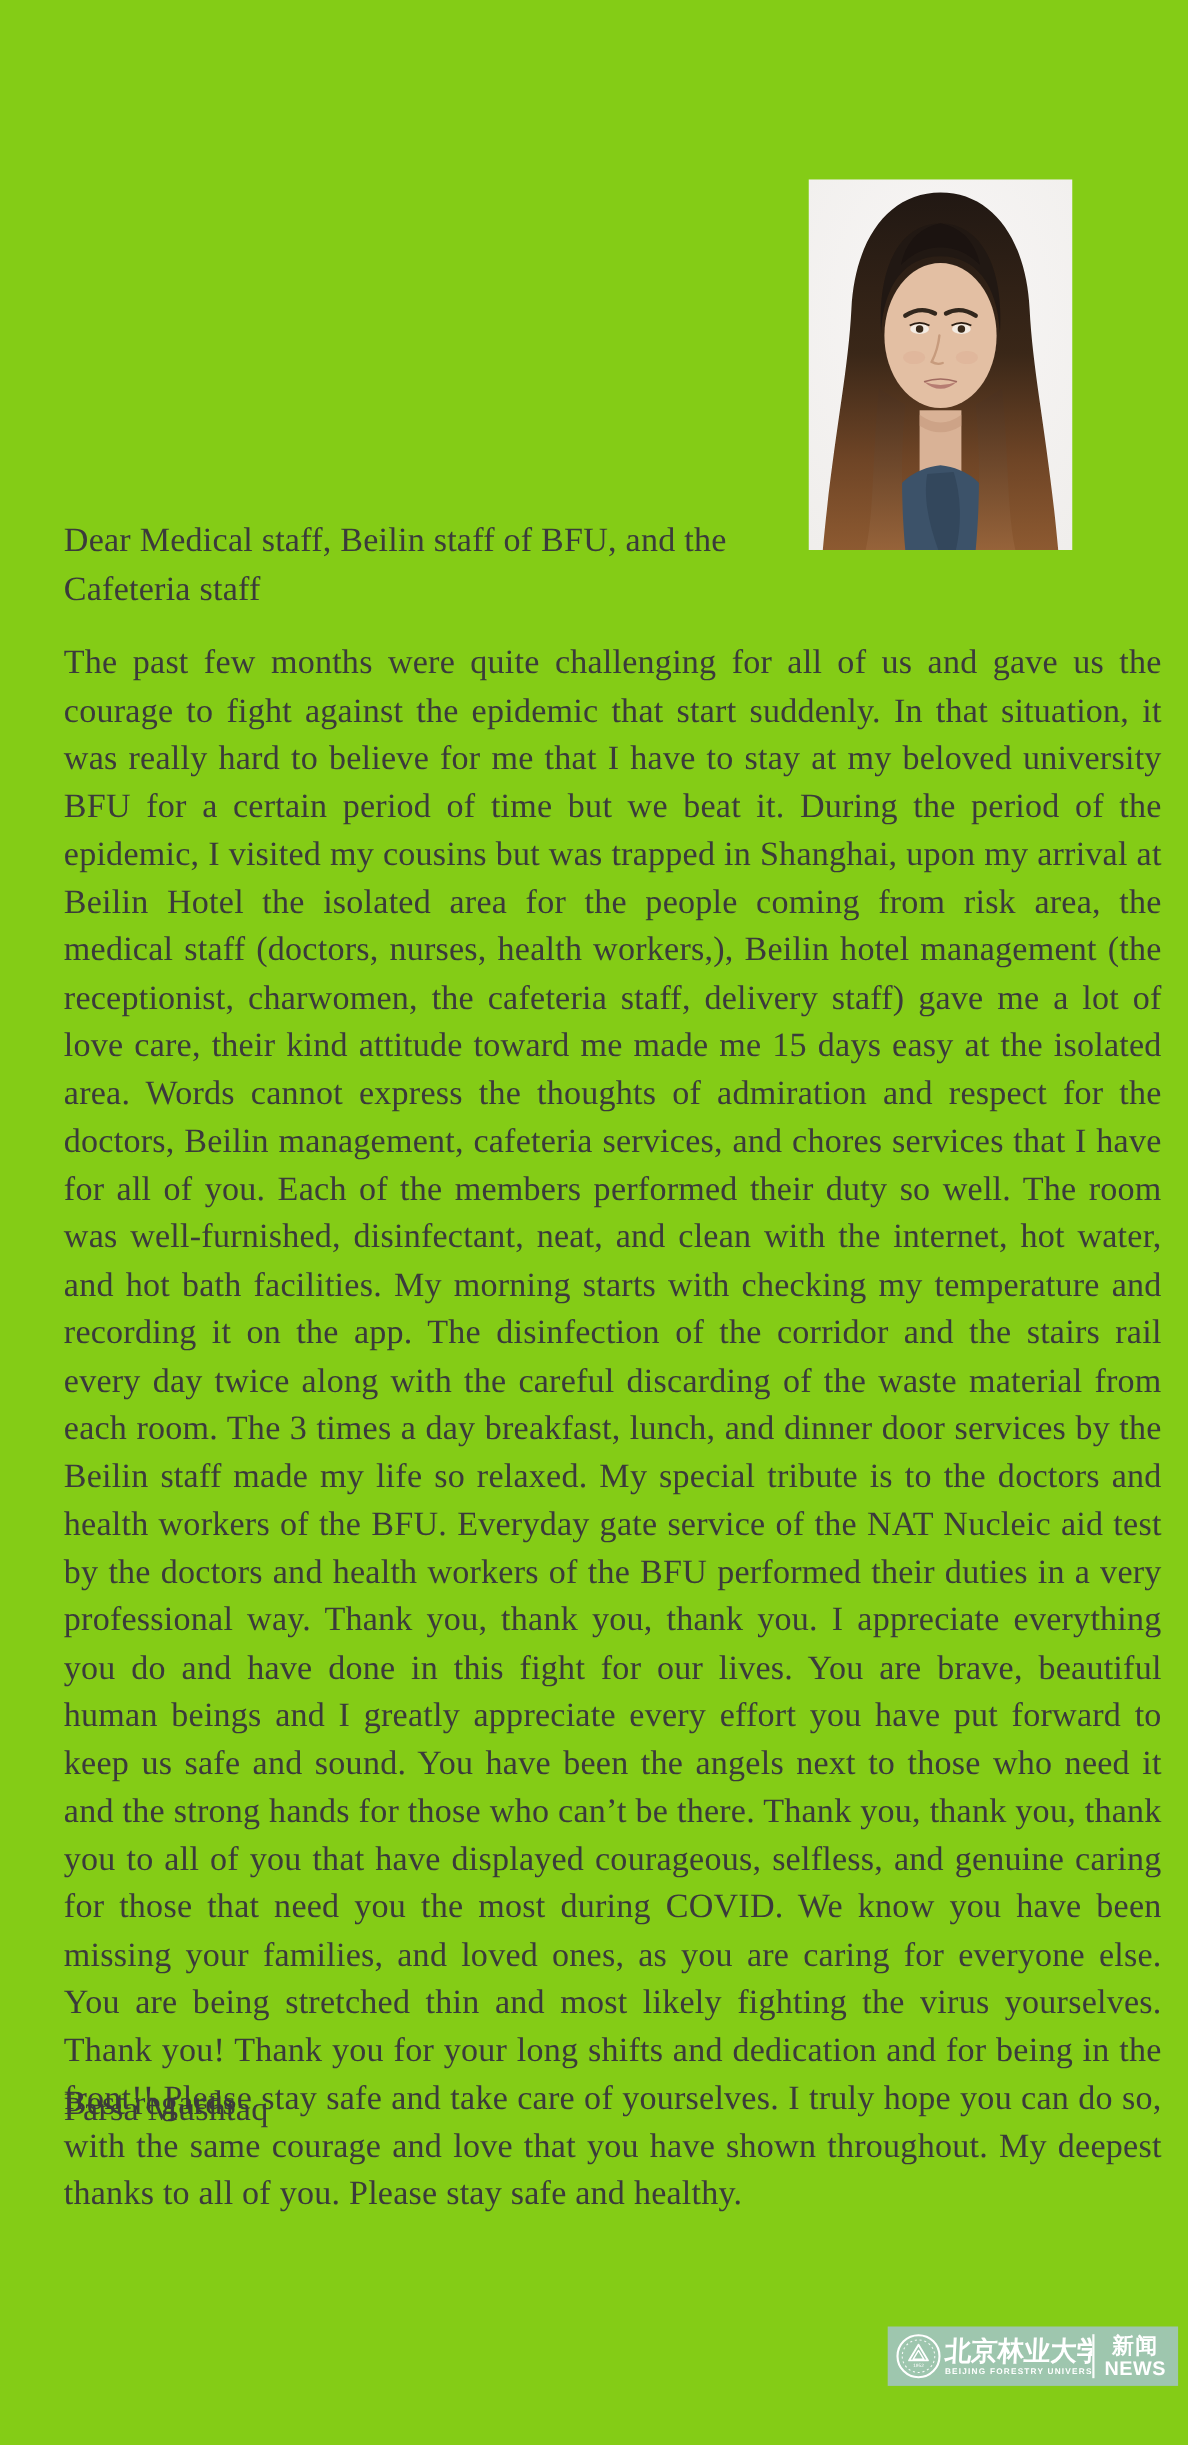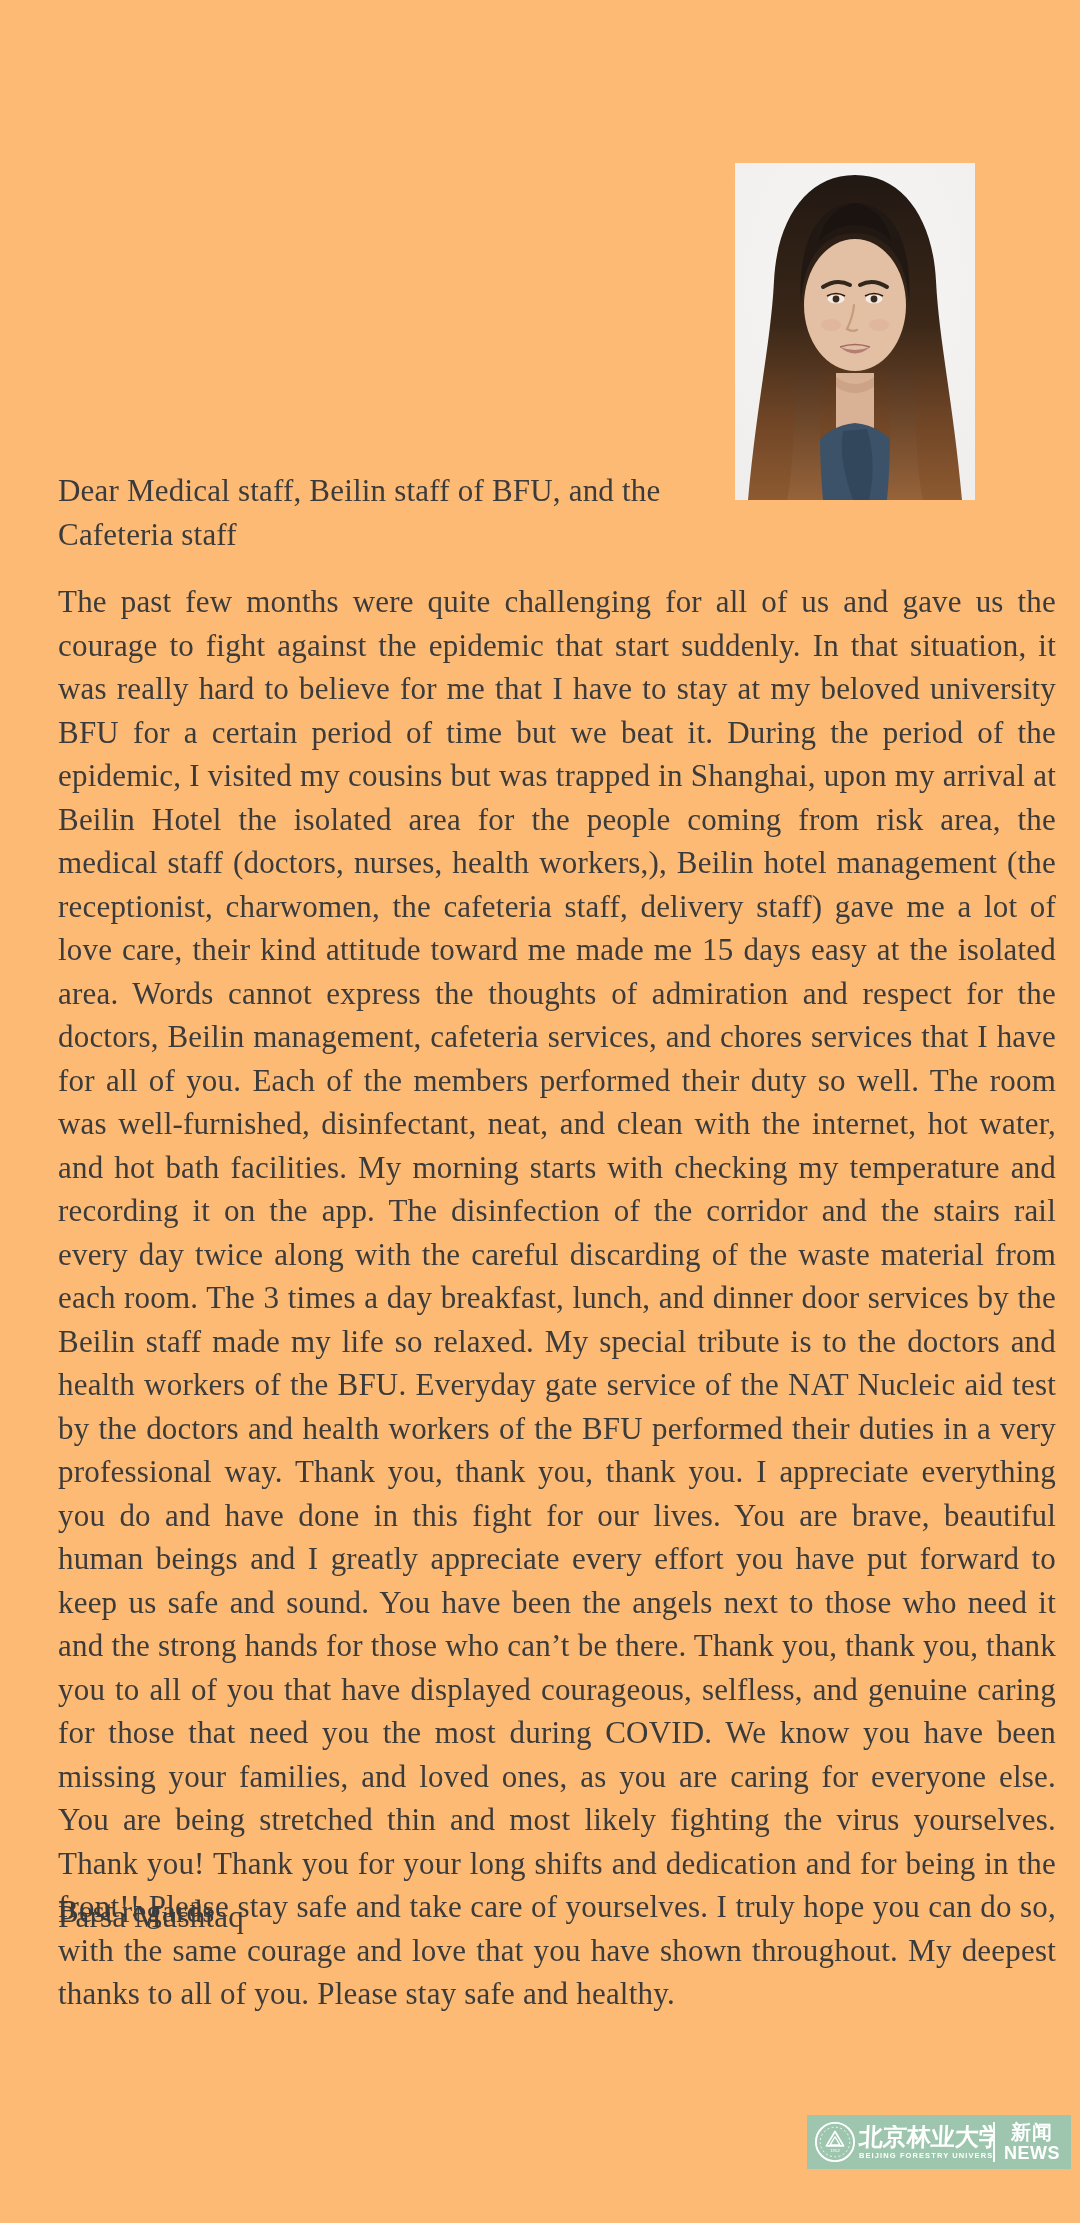--- a/index.html
+++ b/index.html
@@ -104,21 +104,21 @@
     font-family: "Liberation Sans", sans-serif;
     font-weight: bold;
     font-size: 18px;
     letter-spacing: 0.5px;
     margin-top: 2px;
   }
 </style>
 </head>
 <body>
 
-<div class="page" style="background: #fdba74; color: rgb(59, 59, 59); text-decoration: underline;">
+<div class="page" style="background: #84cc16; color: rgb(59, 59, 59); text-decoration: underline;">
 
   <div class="photo">
     <svg viewBox="0 0 240 337" xmlns="http://www.w3.org/2000/svg">
       <defs>
         <linearGradient id="hairGrad" x1="0" y1="0" x2="0" y2="1">
           <stop offset="0" stop-color="#211813"></stop>
           <stop offset="0.45" stop-color="#3a2718"></stop>
           <stop offset="0.75" stop-color="#6f4526"></stop>
           <stop offset="1" stop-color="#8d5a31"></stop>
         </linearGradient>

